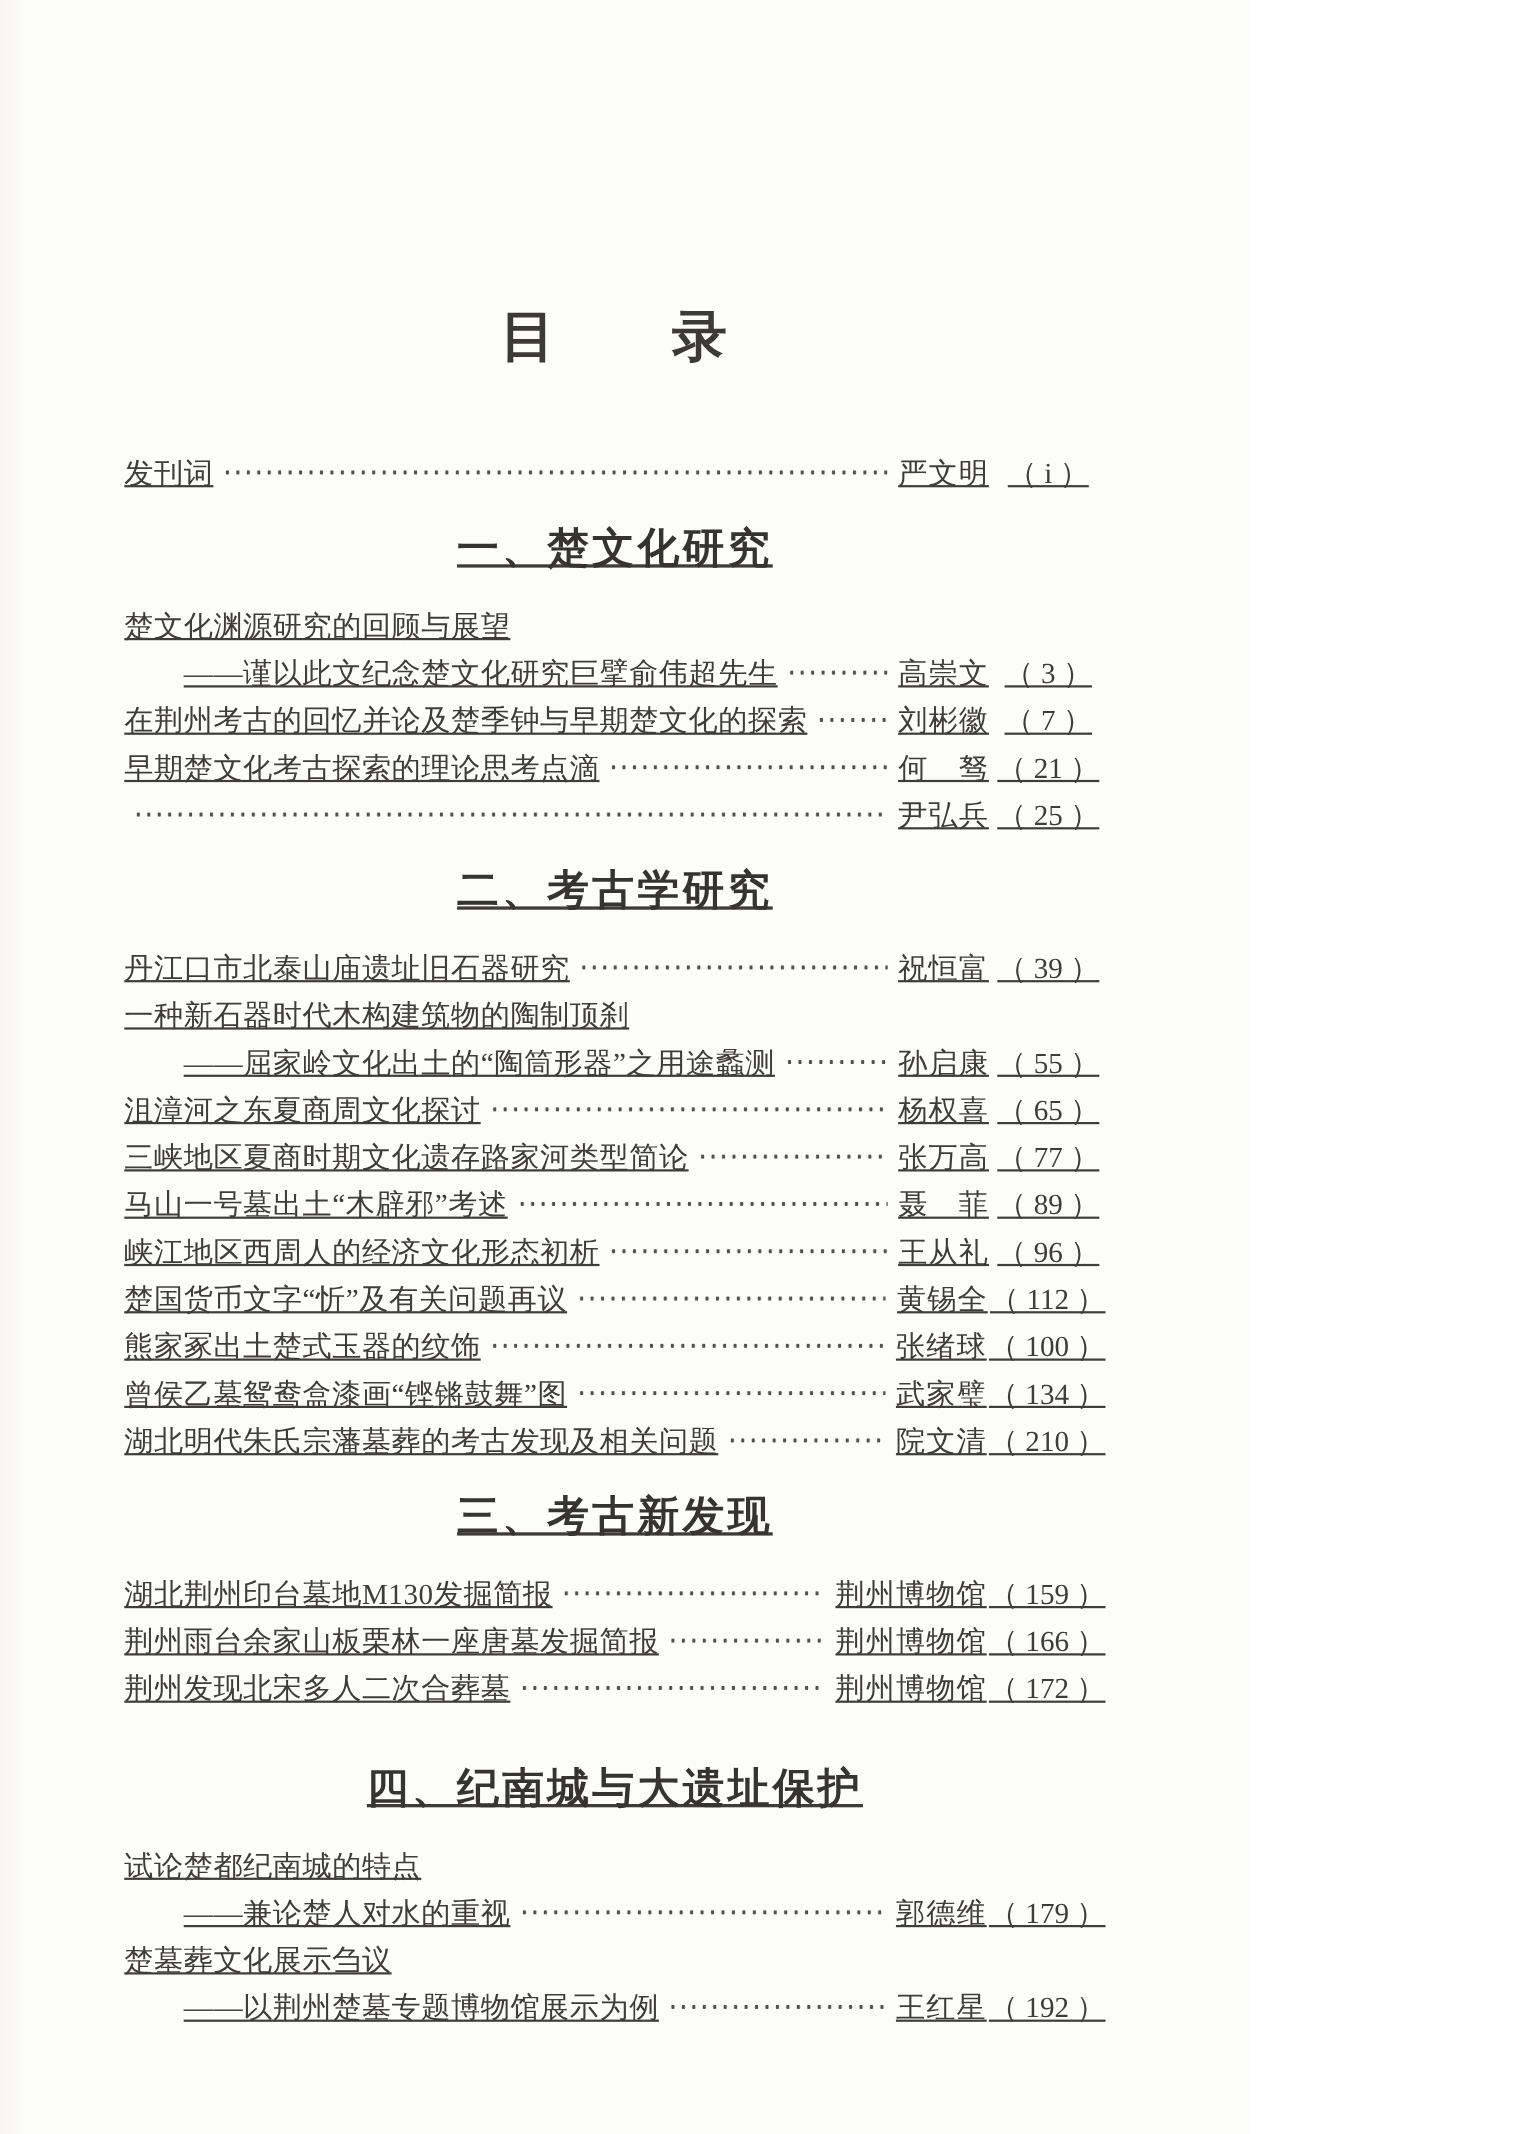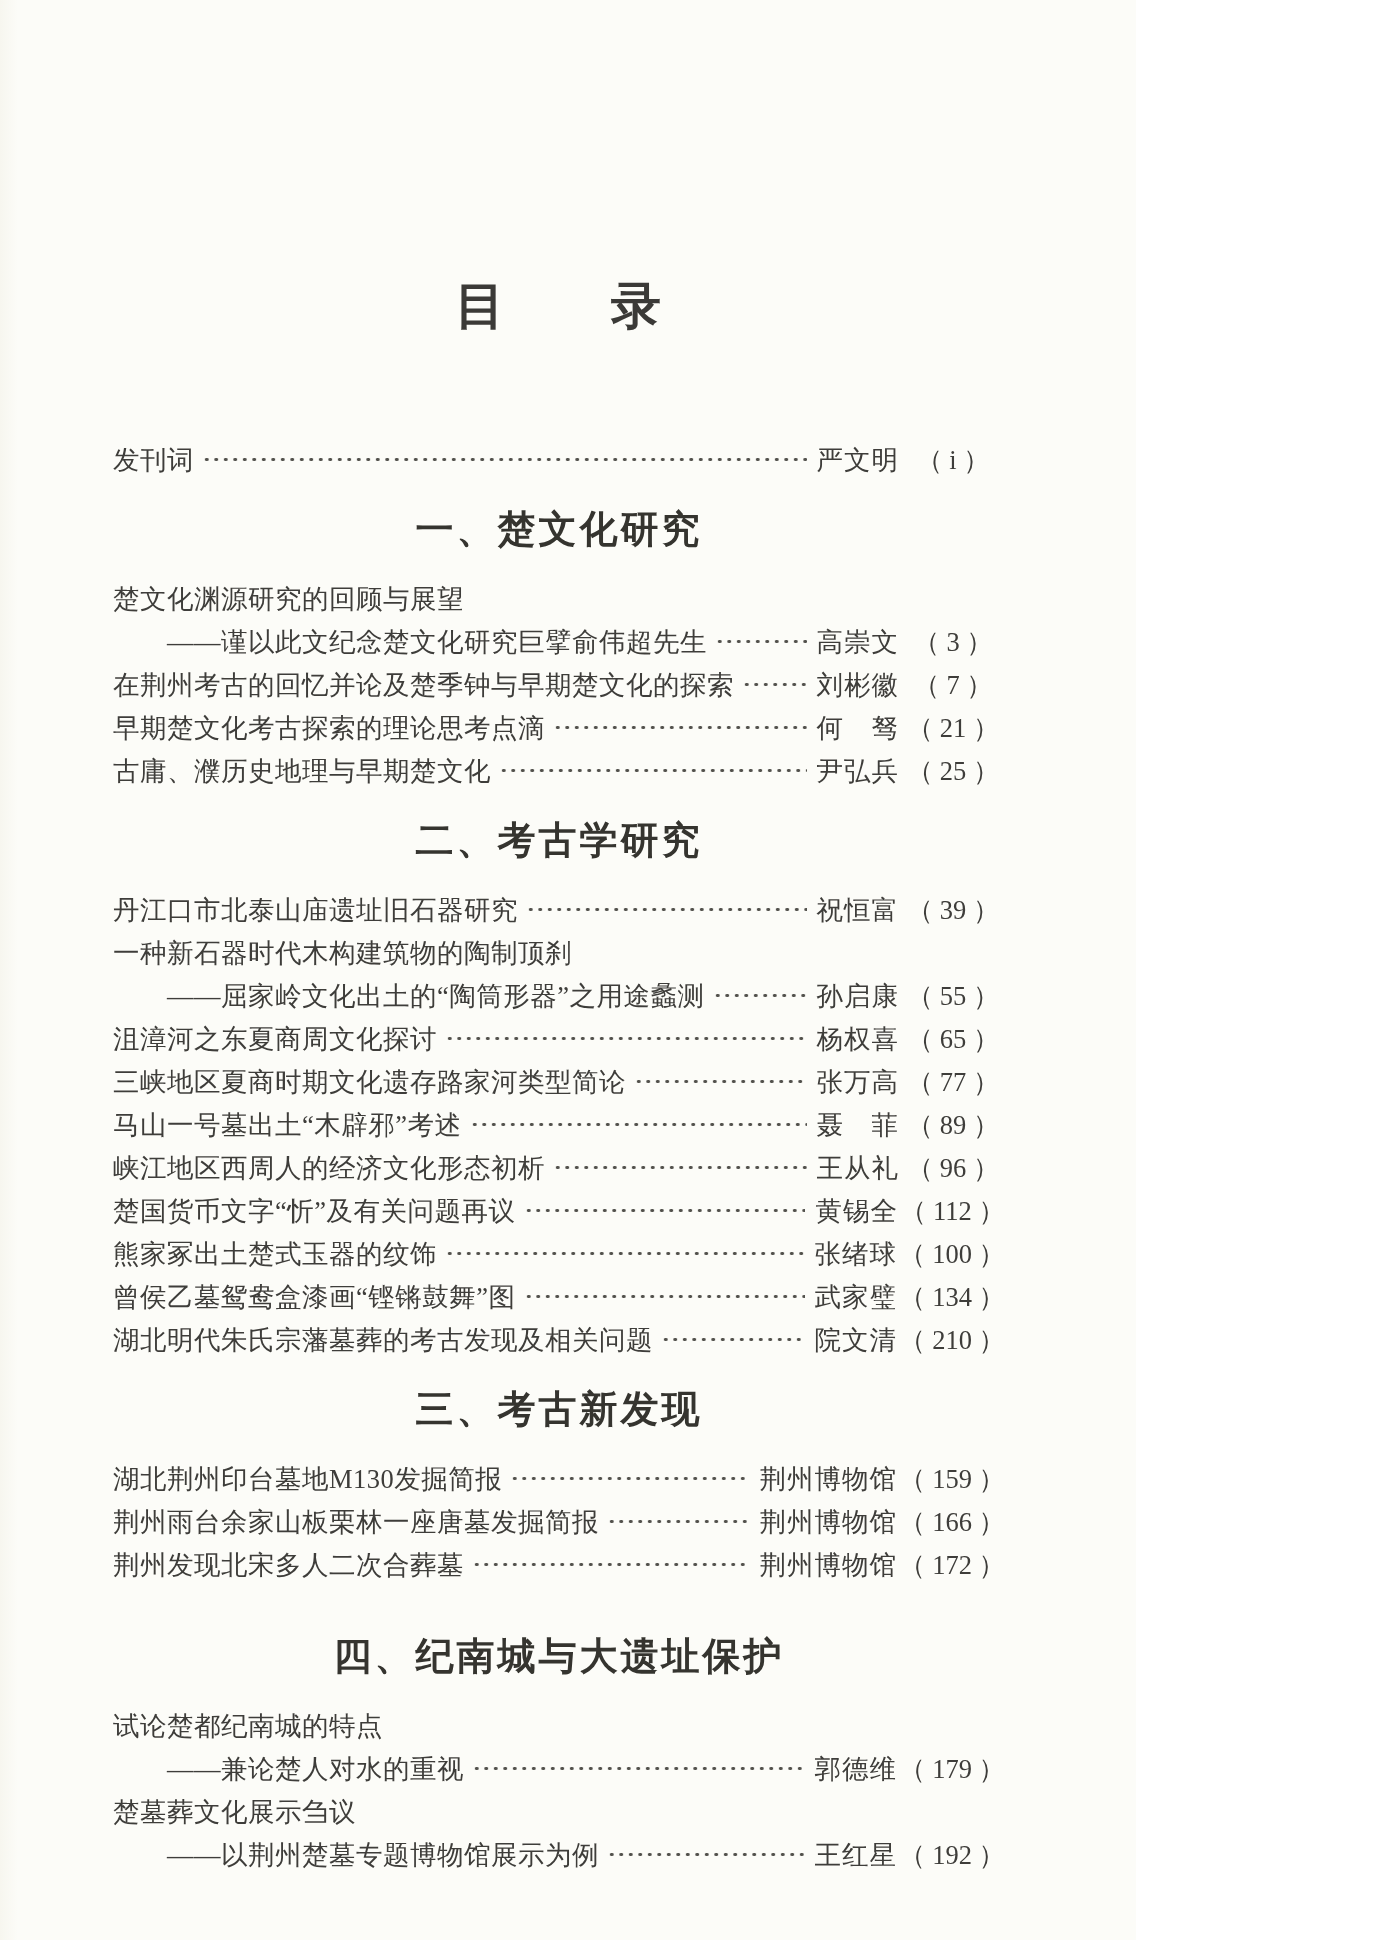--- a/index.html
+++ b/index.html
@@ -22,21 +22,21 @@
   .page-title {
     margin: 0;
     padding-top: 278px;
     text-align: center;
     font-size: 50px;
     line-height: 56px;
     font-weight: 700;
     letter-spacing: 2px;
     color: #3b3a37;
   }
-  .toc { margin-top: 104px; }
+  .toc { margin-top: 74px; text-decoration: underline; }
   .row {
     display: flex;
     align-items: center;
     height: 43px;
     font-size: 26.5px;
   }
   .row.indent { padding-left: 54px; }
   .t { white-space: nowrap; letter-spacing: 0.5px; }
   .leader {
     flex: 1 1 auto;
@@ -101,21 +101,20 @@
           <span class="author">刘彬徽</span>
           <span class="pageno">（ 7 ）</span>
         </div>
         <div class="row entry">
           <span class="t">早期楚文化考古探索的理论思考点滴</span>
           <span class="leader"></span>
           <span class="author">何　驽</span>
           <span class="pageno">（ 21 ）</span>
         </div>
         <div class="row entry">
-          <span class="t">古庸、濮历史地理与早期楚文化</span>
           <span class="leader"></span>
           <span class="author">尹弘兵</span>
           <span class="pageno">（ 25 ）</span>
         </div>
         <div class="heading">二、考古学研究</div>
         <div class="row entry">
           <span class="t">丹江口市北泰山庙遗址旧石器研究</span>
           <span class="leader"></span>
           <span class="author">祝恒富</span>
           <span class="pageno">（ 39 ）</span>

